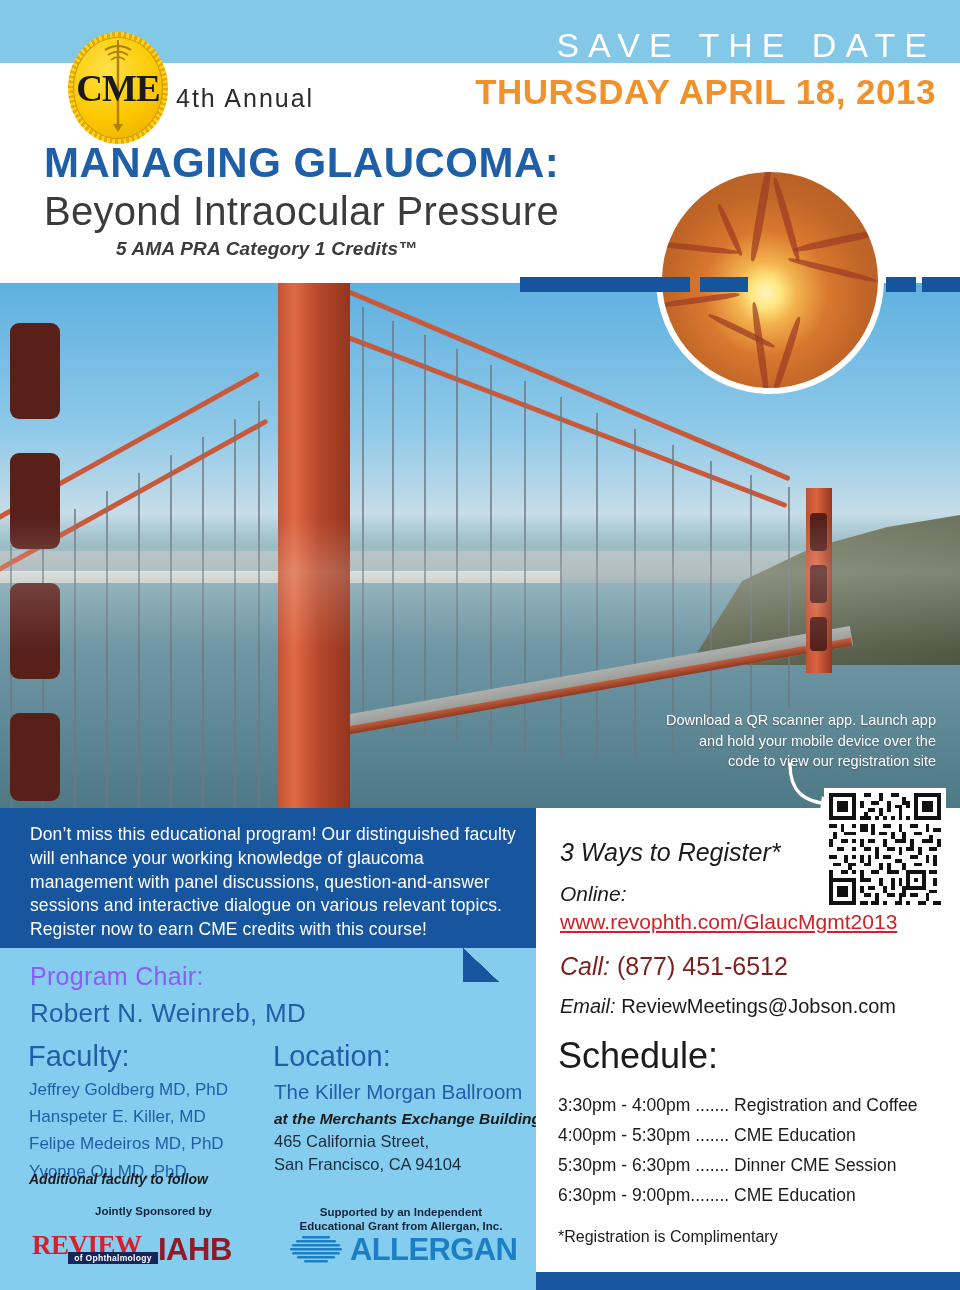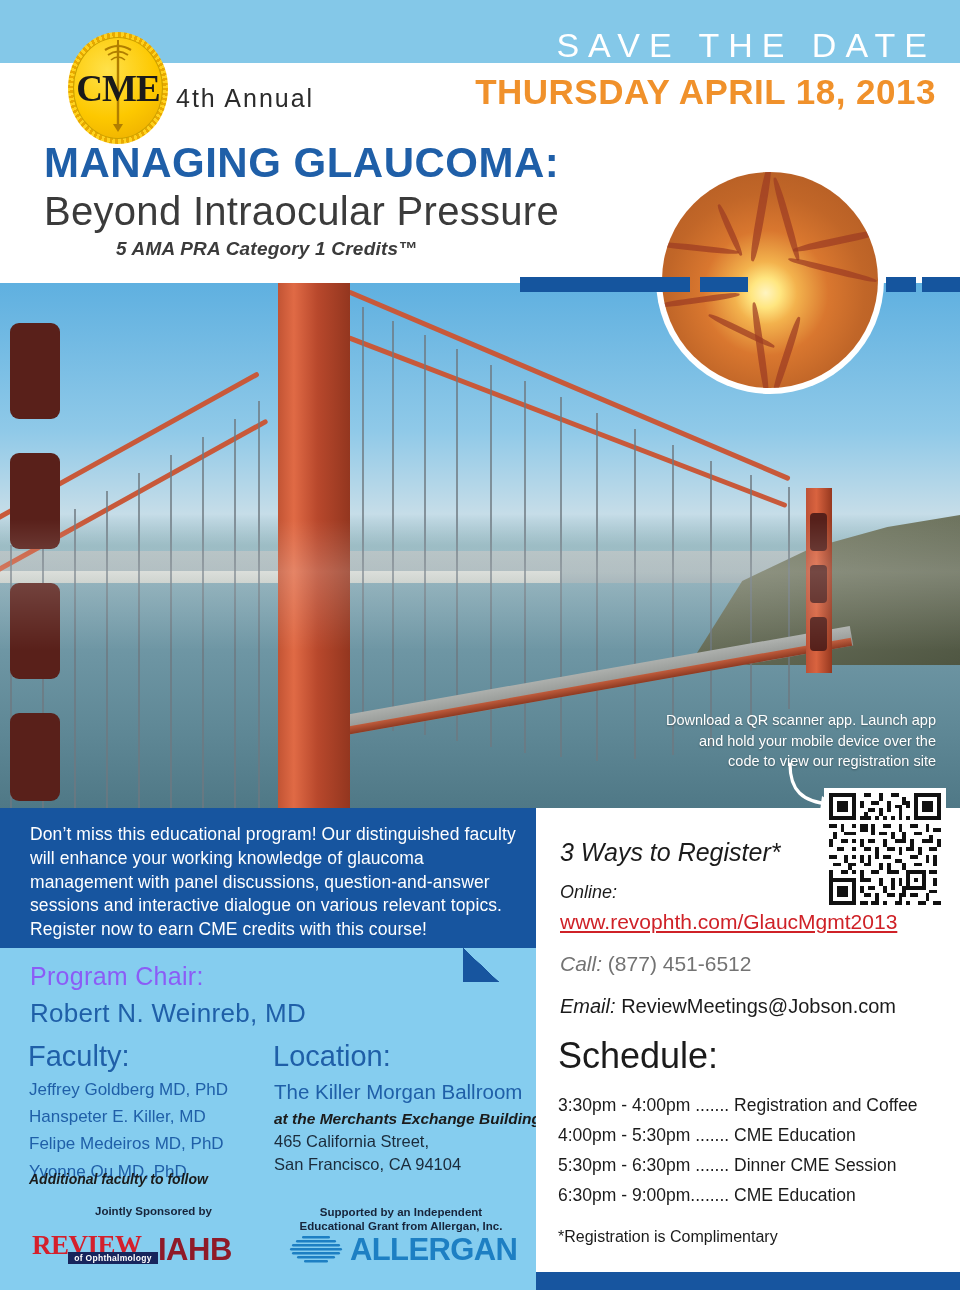--- a/index.html
+++ b/index.html
@@ -297,30 +297,30 @@
   .right-col {
     position:absolute; left:536px; top:808px; width:424px; height:464px;
     background:#ffffff;
   }
   .h-register {
     position:absolute; left:560px; top:838px;
     font-size:25px; color:#1b1b1b; font-weight:400;font-style:italic;
   }
   .lbl-online {
     position:absolute; left:560px; top:882px;
-    font-size:18px; font-style:italic; color:#1b1b1b;
+    font-size:21px; font-style:italic; color:#1b1b1b;
   }
   .link-url {
     position:absolute; left:560px; top:910px;
     font-size:21px; color:#cf2127; text-decoration:underline;
     white-space:nowrap;
   }
   .line-call {
     position:absolute; left:560px; top:952px;
-    font-size:21px; color:#737373;
+    font-size:25px; color:#7f1d1d;
   }
   .line-call i { font-style:italic; }
   .line-email {
     position:absolute; left:560px; top:995px;
     font-size:20px; color:#1b1b1b;
   }
   .line-email i { font-style:italic; }
 
   .h-schedule {
     position:absolute; left:558px; top:1035px;

